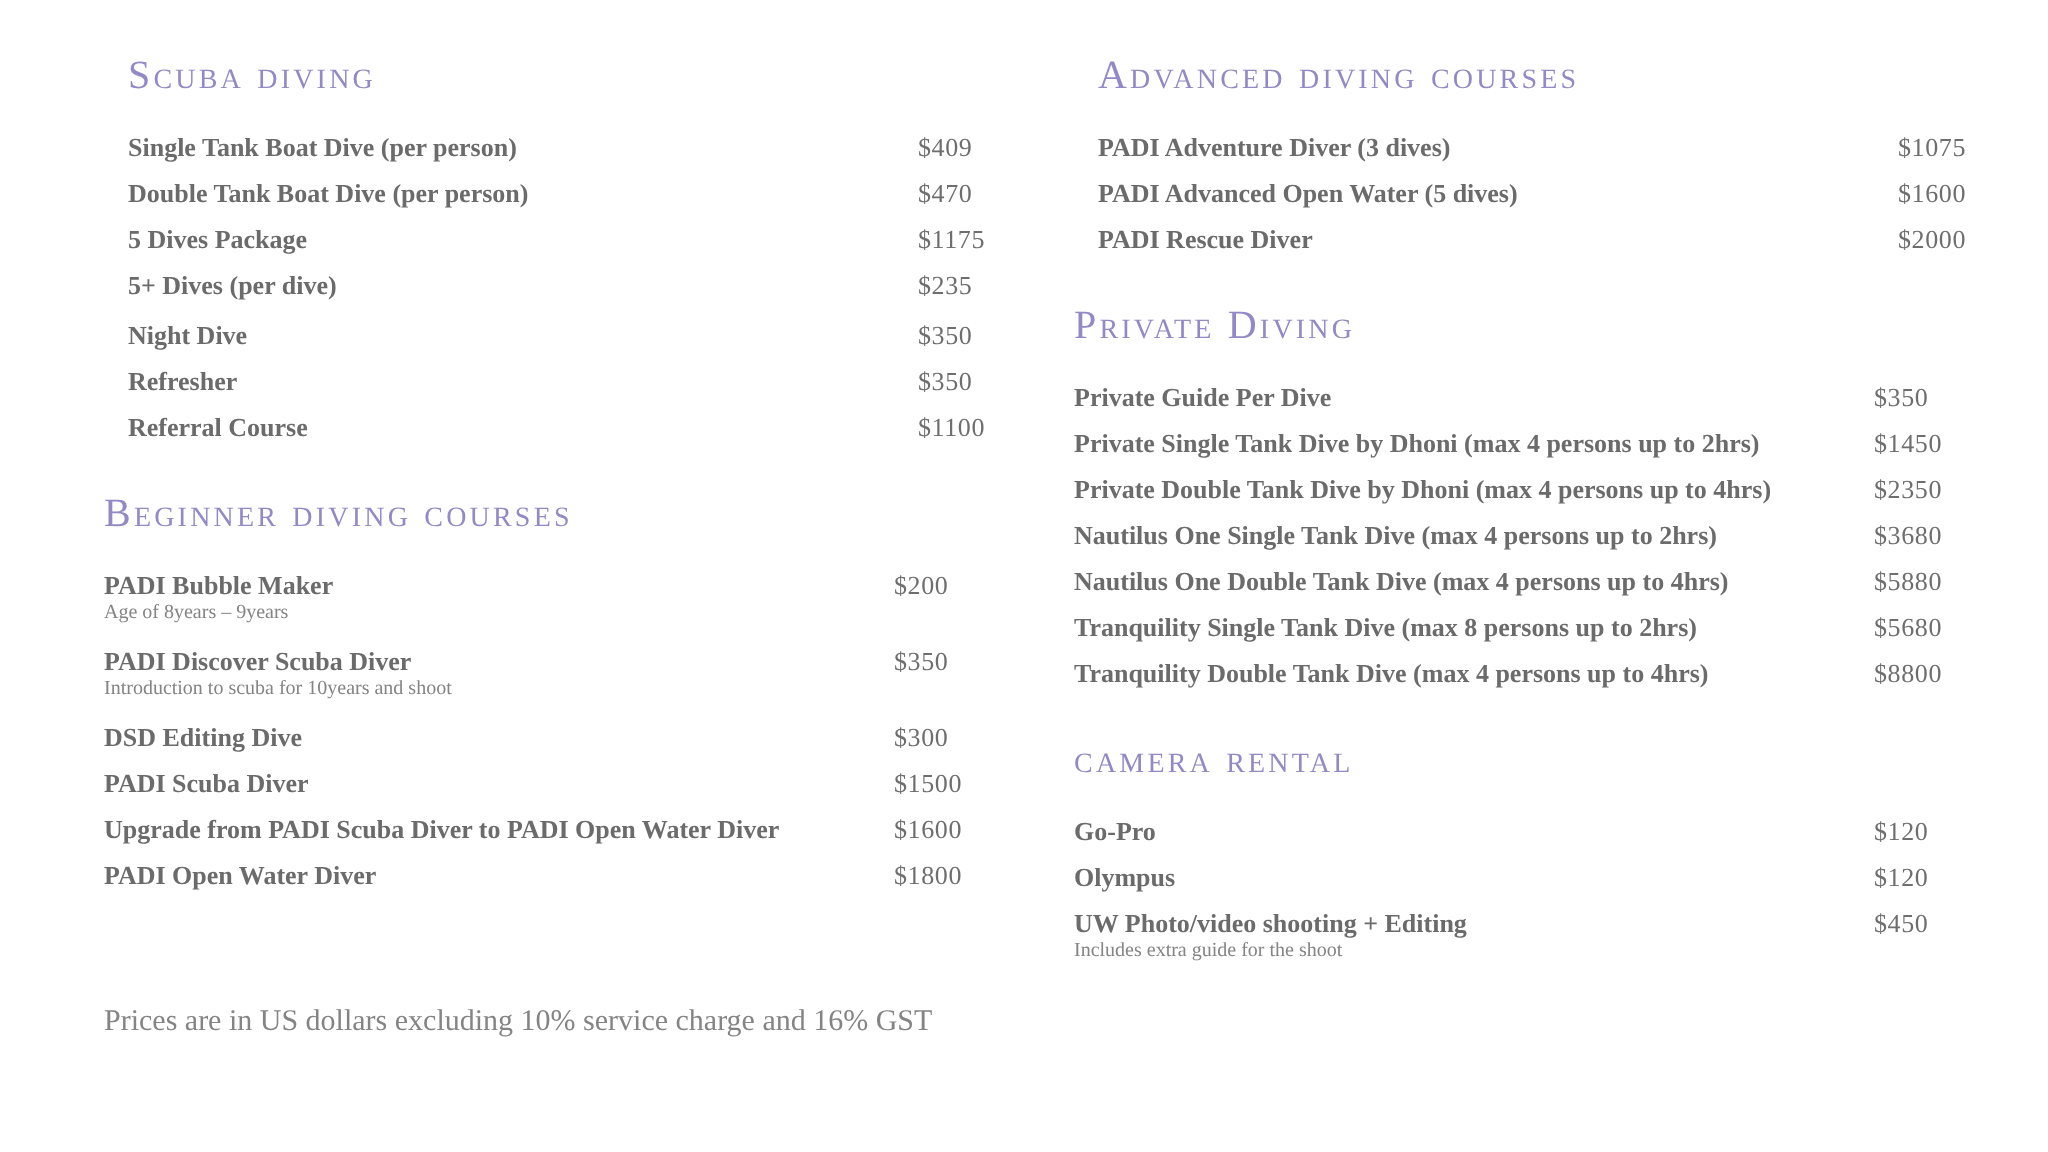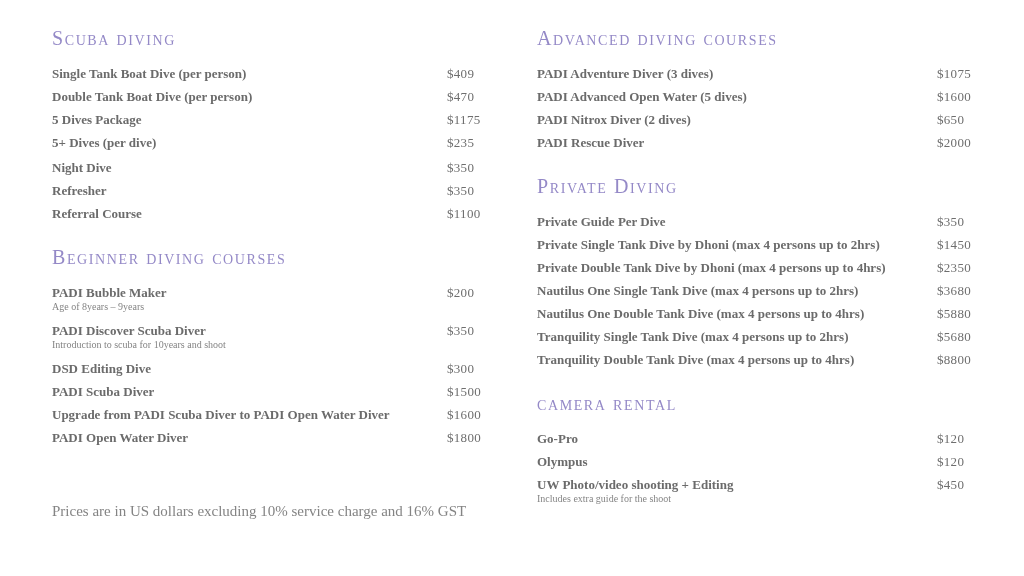--- a/index.html
+++ b/index.html
@@ -16,21 +16,21 @@
     font-family: "Liberation Serif", "DejaVu Serif", serif;
   }
   .col {
     position: absolute;
     top: 0;
   }
   .col-left  { left: 52px;  width: 430px; }
   .col-right { left: 537px; width: 440px; }
 
   .section { margin: 0; }
-  .col .section:first-child { margin-top: 26px; }
+  .col .section:first-child { margin-top: 26px; margin-left: 12px; }
   .section + .section { margin-top: 24px; }
 
   .section-title {
     margin: 0 0 16px 0;
     font-size: 20px;
     line-height: 24px;
     font-weight: 500;
     font-variant: small-caps;
     letter-spacing: 1.6px;
     color: var(--accent, #9489c7);
@@ -181,26 +181,20 @@
           <div class="price">$1075</div>
         </div>
         <div class="row">
           <div class="label-wrap">
             <div class="label">PADI Advanced Open Water (5 dives)</div>
           </div>
           <div class="price">$1600</div>
         </div>
         <div class="row">
           <div class="label-wrap">
-            <div class="label">PADI Nitrox Diver (2 dives)</div>
-          </div>
-          <div class="price">$650</div>
-        </div>
-        <div class="row">
-          <div class="label-wrap">
             <div class="label">PADI Rescue Diver</div>
           </div>
           <div class="price">$2000</div>
         </div>
       </section>
       <section class="section">
         <h2 class="section-title">Private Diving</h2>
         <div class="row">
           <div class="label-wrap">
             <div class="label">Private Guide Per Dive</div>
@@ -226,21 +220,21 @@
           <div class="price">$3680</div>
         </div>
         <div class="row">
           <div class="label-wrap">
             <div class="label">Nautilus One Double Tank Dive (max 4 persons up to 4hrs)</div>
           </div>
           <div class="price">$5880</div>
         </div>
         <div class="row">
           <div class="label-wrap">
-            <div class="label">Tranquility Single Tank Dive (max 4 persons up to 2hrs)</div>
+            <div class="label">Tranquility Single Tank Dive (max 8 persons up to 2hrs)</div>
           </div>
           <div class="price">$5680</div>
         </div>
         <div class="row">
           <div class="label-wrap">
             <div class="label">Tranquility Double Tank Dive (max 4 persons up to 4hrs)</div>
           </div>
           <div class="price">$8800</div>
         </div>
       </section>

